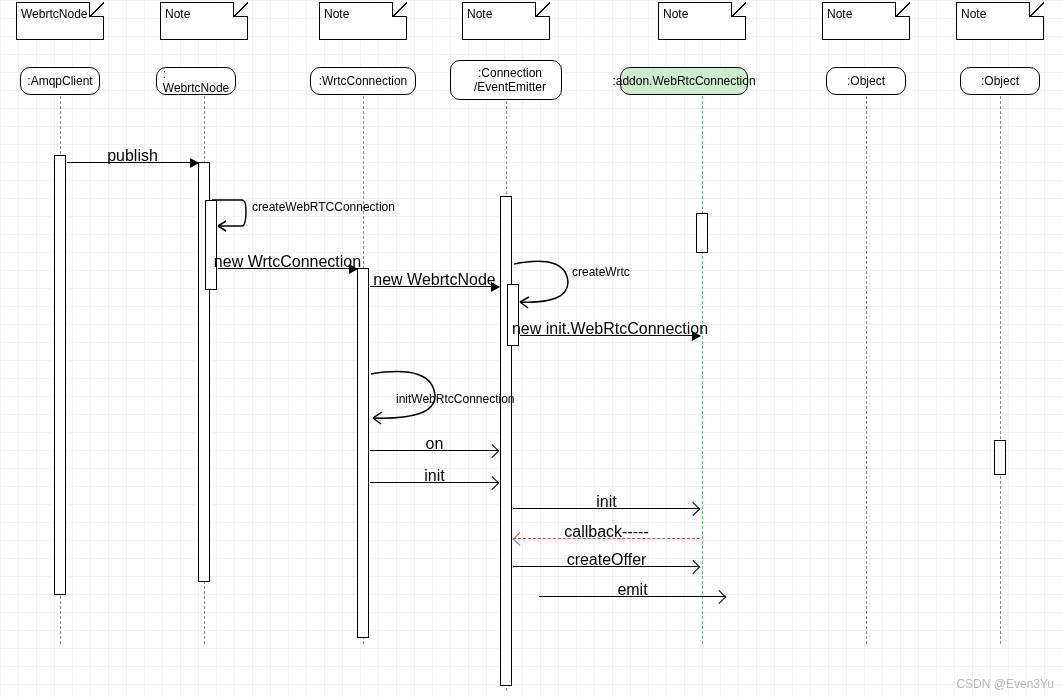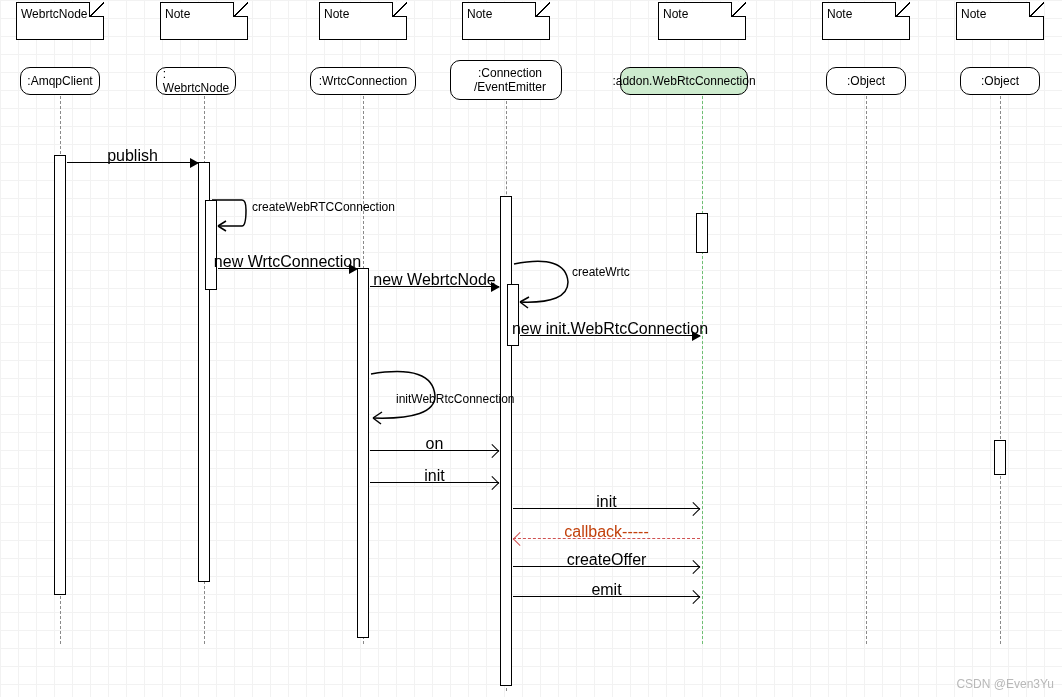--- a/index.html
+++ b/index.html
@@ -155,28 +155,28 @@
     <span class="lbl">init</span>
     <div class="arrRo"></div>
   </div>
 
   <div class="msg" style="left:513px;top:508px;width:187px;">
     <span class="lbl">init</span>
     <div class="arrRo"></div>
   </div>
 
   <div class="msg red" style="left:513px;top:538px;width:187px;">
-    <span class="lbl" style="color:#c2410c;">callback-----</span>
+    <span class="lbl" style="color:#000000;">callback-----</span>
     <div class="arrRoRed"></div>
   </div>
 
   <div class="msg" style="left:513px;top:566px;width:187px;">
     <span class="lbl">createOffer</span>
     <div class="arrRo"></div>
   </div>
 
-  <div class="msg" style="left:513px;top:596px;width:187px;">
+  <div class="msg" style="left:539px;top:596px;width:187px;">
     <span class="lbl">emit</span>
     <div class="arrRo"></div>
   </div>
 
   <div class="watermark">CSDN @Even3Yu</div>
 </div>
 
 </body></html>

